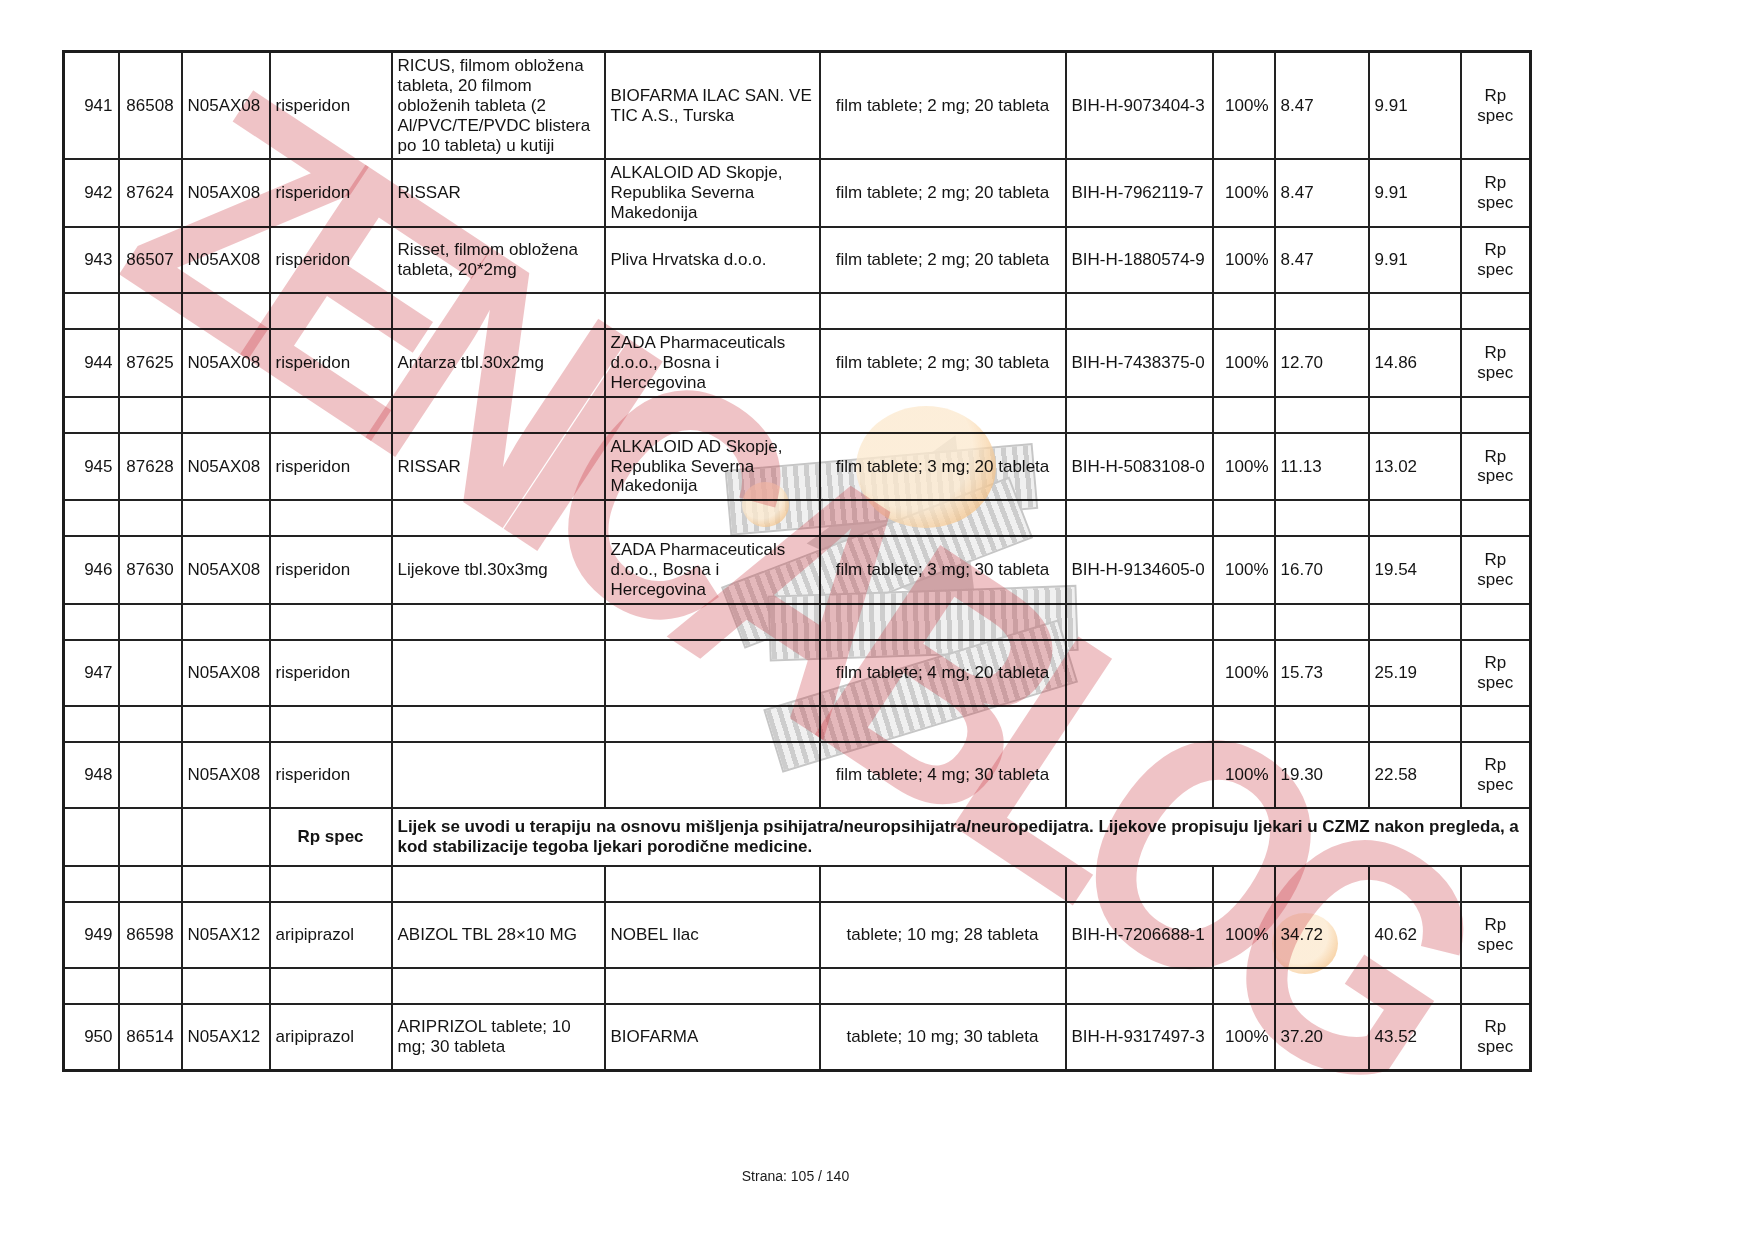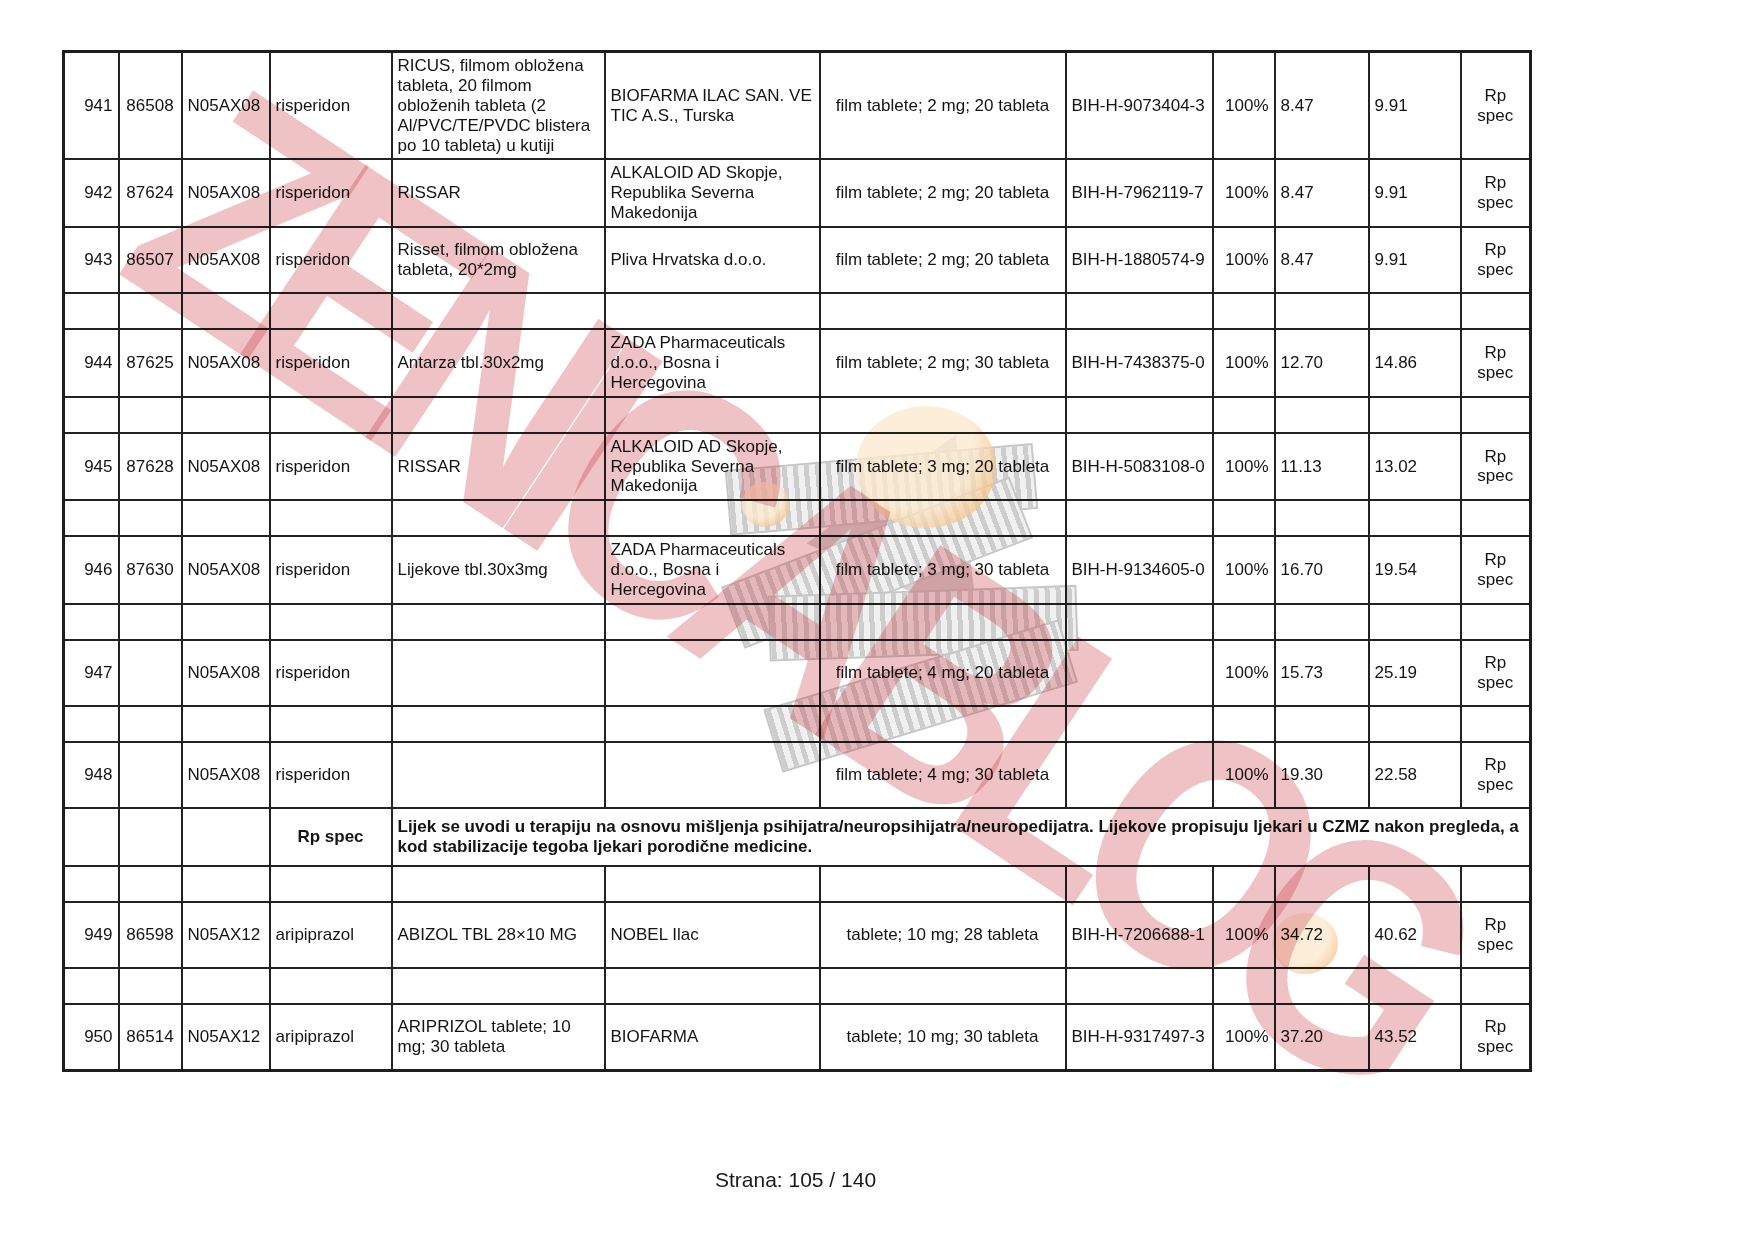--- a/index.html
+++ b/index.html
@@ -32,21 +32,21 @@
   .c-form{text-align:center;}
   .c-reg{text-align:left;padding-left:4px;}
   .c-pct{text-align:right;padding-right:6px;}
   .c-price1,.c-price2{padding-right:8px;}
   .c-rx{text-align:center;}
   .note-label{font-weight:bold;text-align:center;font-size:16.5px;}
   .note-text{font-weight:bold;text-align:left;font-size:16px;padding:4px 9px;line-height:1.35;}
   
   .footer{
     position:absolute;left:62px;top:1168px;width:1467px;
-    text-align:center;font-size:21px;color:#1a1a1a;z-index:1;
+    text-align:center;font-size:14px;color:#1a1a1a;z-index:1;
   }
   
   .watermark{position:absolute;inset:0;pointer-events:none;z-index:5;mix-blend-mode:multiply;}
   .wm-text{
     position:absolute;left:795px;top:585px;
     transform:translate(-50%,-50%) rotate(33.5deg) scaleY(1.18);
     font-size:280px;font-weight:bold;letter-spacing:-0.13em;
     white-space:nowrap;color:rgba(197,39,50,0.28);
     font-family:"Liberation Sans","DejaVu Sans",sans-serif;
   }

